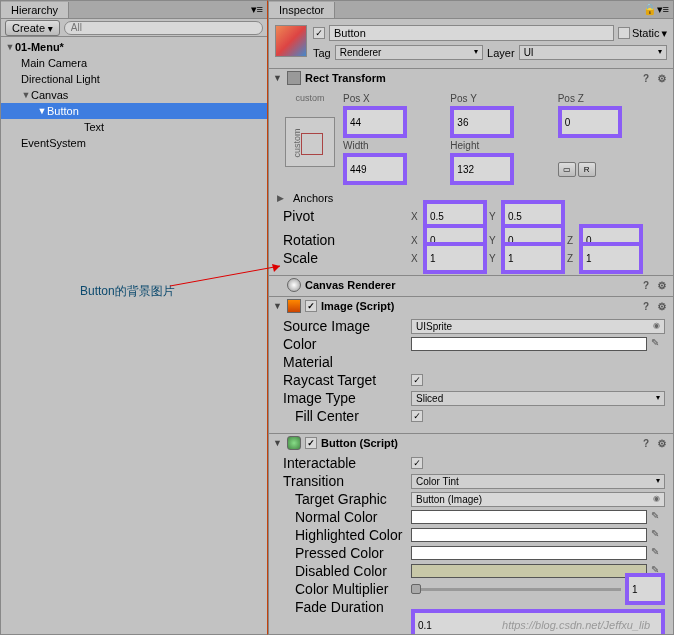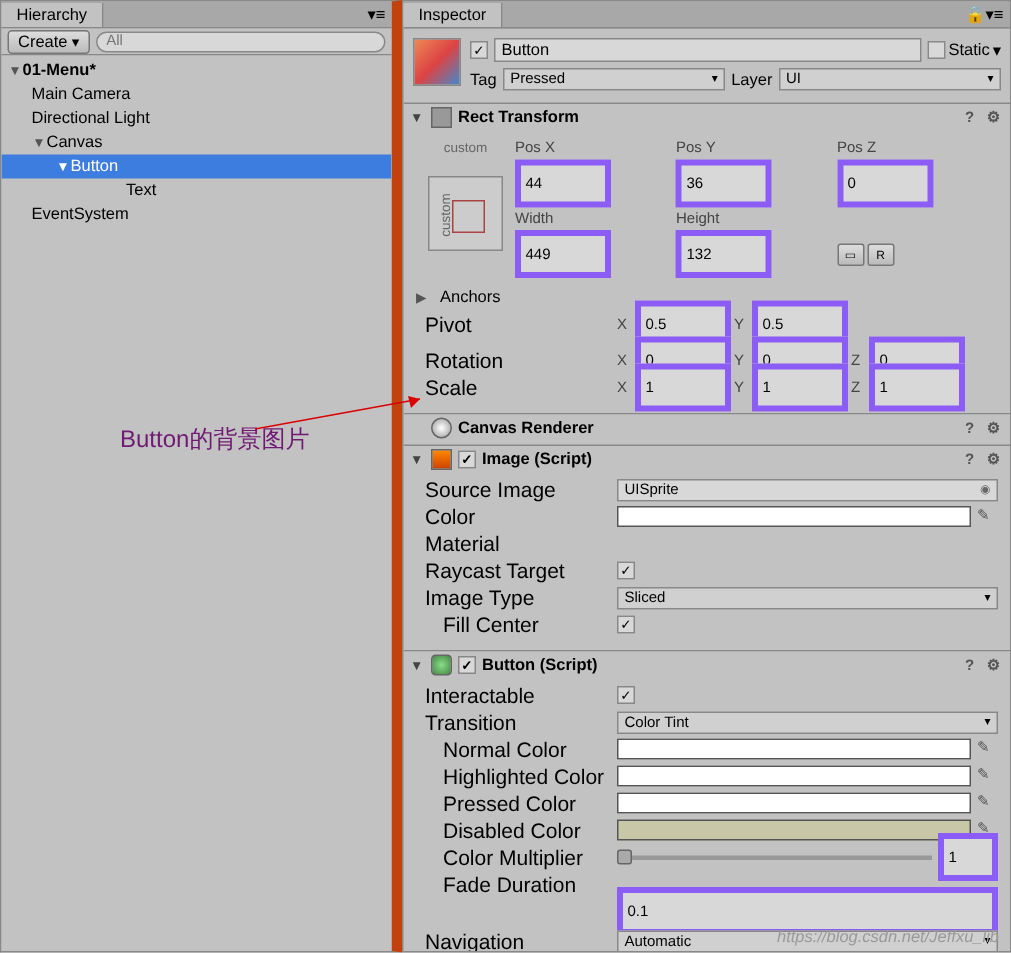--- a/index.html
+++ b/index.html
@@ -1,18 +1,18 @@
 <!DOCTYPE html>
 <html><head>
 <meta charset="utf-8">
 <style>
 * { box-sizing: border-box; margin: 0; padding: 0; font-family: Arial, sans-serif; font-size: 11px; }
 body { background: #c2c2c2; display: flex; height: 635px; width: 674px; overflow: hidden; }
 .panel { background: #c2c2c2; border: 1px solid #888; display: flex; flex-direction: column; }
-.left-panel { width: 268px; border-right: 7px solid #c2410c; }
+.left-panel { width: 268px; border-right: 1px solid #c2410c; }
 .right-panel { flex: 1; }
 .tab-bar { background: #a8a8a8; height: 18px; display: flex; align-items: center; border-bottom: 1px solid #888; }
 .tab { background: #c2c2c2; padding: 2px 10px; border-right: 1px solid #888; font-size: 11px; }
 .tab-lock { margin-left: auto; margin-right: 4px; }
 .toolbar { background: #c2c2c2; height: 18px; display: flex; align-items: center; padding: 0 4px; border-bottom: 1px solid #888; gap: 4px; }
 .btn { background: linear-gradient(#ddd, #bbb); border: 1px solid #777; border-radius: 3px; padding: 1px 6px; font-size: 10px; }
 .search { flex: 1; background: #d8d8d8; border: 1px solid #888; border-radius: 8px; height: 14px; padding: 0 6px; font-size: 10px; }
 .tree { flex: 1; background: #c2c2c2; padding: 2px 0; overflow: auto; }
 .tree-row { display: flex; align-items: center; height: 16px; padding-left: 4px; cursor: pointer; }
 .tree-row.selected { background: #3e7de0; color: #fff; }
@@ -48,29 +48,29 @@
 .cb { width: 12px; height: 12px; border: 1px solid #888; background: #d8d8d8; display: inline-flex; align-items: center; justify-content: center; font-size: 9px; cursor: pointer; }
 .xyz-group { flex: 1; display: flex; gap: 2px; align-items: center; }
 .xyz-label { width: 10px; font-size: 10px; color: #444; }
 .rect-top { display: flex; gap: 8px; padding: 4px 8px; }
 .anchor-widget { width: 50px; height: 50px; border: 1px solid #888; background: #ccc; margin-top: 14px; position: relative; }
 .anchor-widget::before { content: ""; position: absolute; left: 15px; top: 15px; width: 20px; height: 20px; border: 1px solid #a44; }
 .anchor-cols { flex: 1; display: grid; grid-template-columns: repeat(3, 1fr); gap: 2px 8px; align-items: center; }
 .anchor-cols .hdr { font-size: 10px; color: #444; }
 .anchor-buttons { display: flex; gap: 2px; }
 .mini-btn { width: 18px; height: 15px; background: linear-gradient(#ddd,#bbb); border: 1px solid #777; border-radius: 2px; font-size: 8px; }
-.annotation { position: absolute; left: 80px; top: 283px; color: #701a75; font-size: 16px; pointer-events: none; }
+.annotation { position: absolute; left: 80px; top: 283px; color: #0c4a6e; font-size: 12px; pointer-events: none; }
 .arrow { position: absolute; left: 170px; top: 248px; pointer-events: none; }
 .slider { flex: 1; display: flex; align-items: center; }
 .slider-track { flex: 1; height: 3px; background: #999; position: relative; }
 .slider-thumb { position: absolute; left: 0; top: -4px; width: 10px; height: 10px; background: #aaa; border: 1px solid #666; border-radius: 2px; }
 .vis-btn { width: 100%; background: linear-gradient(#ddd,#bbb); border: 1px solid #777; border-radius: 3px; padding: 2px; margin-top: 2px; font-size: 10px; }
 .rotate-label { position: absolute; left: -4px; top: 20px; transform: rotate(-90deg); font-size: 9px; color: #666; }
 .custom-label { font-size: 9px; color: #666; text-align: center; }
-.watermark { position: absolute; right: 8px; bottom: 4px; color: #999; font-size: 11px; font-style: italic; text-align: right; }
+.watermark { position: absolute; right: 24px; bottom: 4px; color: #999; font-size: 11px; font-style: italic; text-align: right; }
 </style>
 </head>
 <body>
 
 <div class="panel left-panel">
   <div class="tab-bar">
     <div class="tab">Hierarchy</div>
     <span class="tab-lock">▾≡</span>
   </div>
   <div class="toolbar">
@@ -114,21 +114,21 @@
     <div class="insp-header">
       <div class="cube-icon"></div>
       <div class="insp-header-right">
         <div class="insp-title-row">
           <span class="cb">✓</span>
           <input class="name-field" value="Button" style="">
           <span class="static-cb"><span class="cb"></span><span>Static</span> ▾</span>
         </div>
         <div class="tag-layer">
           <span>Tag</span>
-          <div class="dd" style="flex:1">Pressed</div>
+          <div class="dd" style="flex:1">Renderer</div>
           <span>Layer</span>
           <div class="dd" style="flex:1">UI</div>
         </div>
       </div>
     </div>
 
     <div class="component">
       <div class="comp-header">
         <span class="fold">▼</span>
         <span class="comp-icon" style="background:#999"></span>
@@ -267,20 +267,24 @@
       <div class="comp-body">
         <div class="prop-row">
             <span class="prop-label">Interactable</span>
             <span class="cb">✓</span>
           </div>
         <div class="prop-row">
             <span class="prop-label">Transition</span>
             <div class="dd" style="flex:1">Color Tint</div>
           </div>
         <div class="prop-row">
+            <span class="prop-label indent">Target Graphic</span>
+            <div class="obj-field">Button (Image)</div>
+          </div>
+        <div class="prop-row">
             <span class="prop-label indent">Normal Color</span>
             <div class="color-field"></div>
             <span class="eyedrop">✎</span>
           </div>
         <div class="prop-row">
             <span class="prop-label indent">Highlighted Color</span>
             <div class="color-field"></div>
             <span class="eyedrop">✎</span>
           </div>
         <div class="prop-row">

